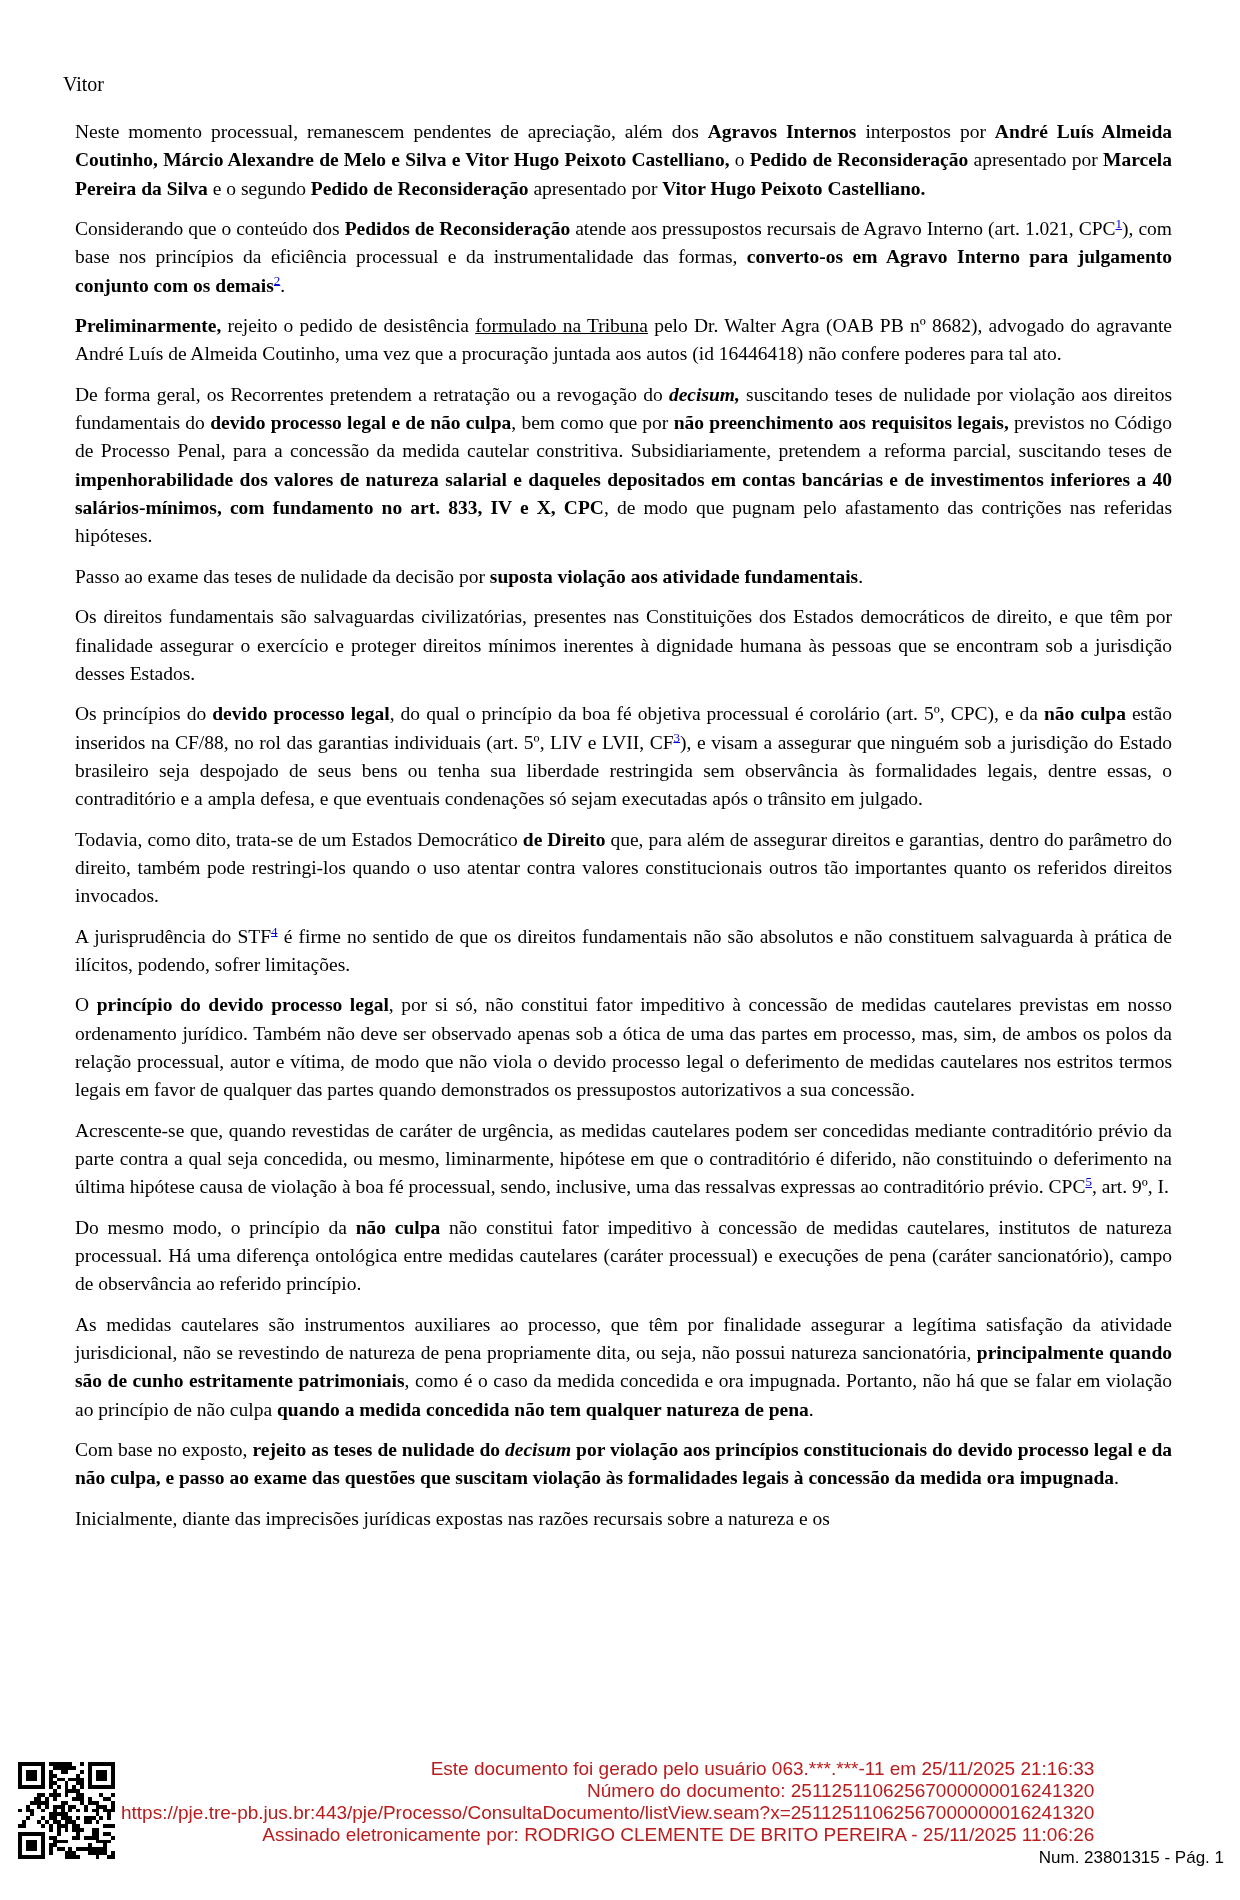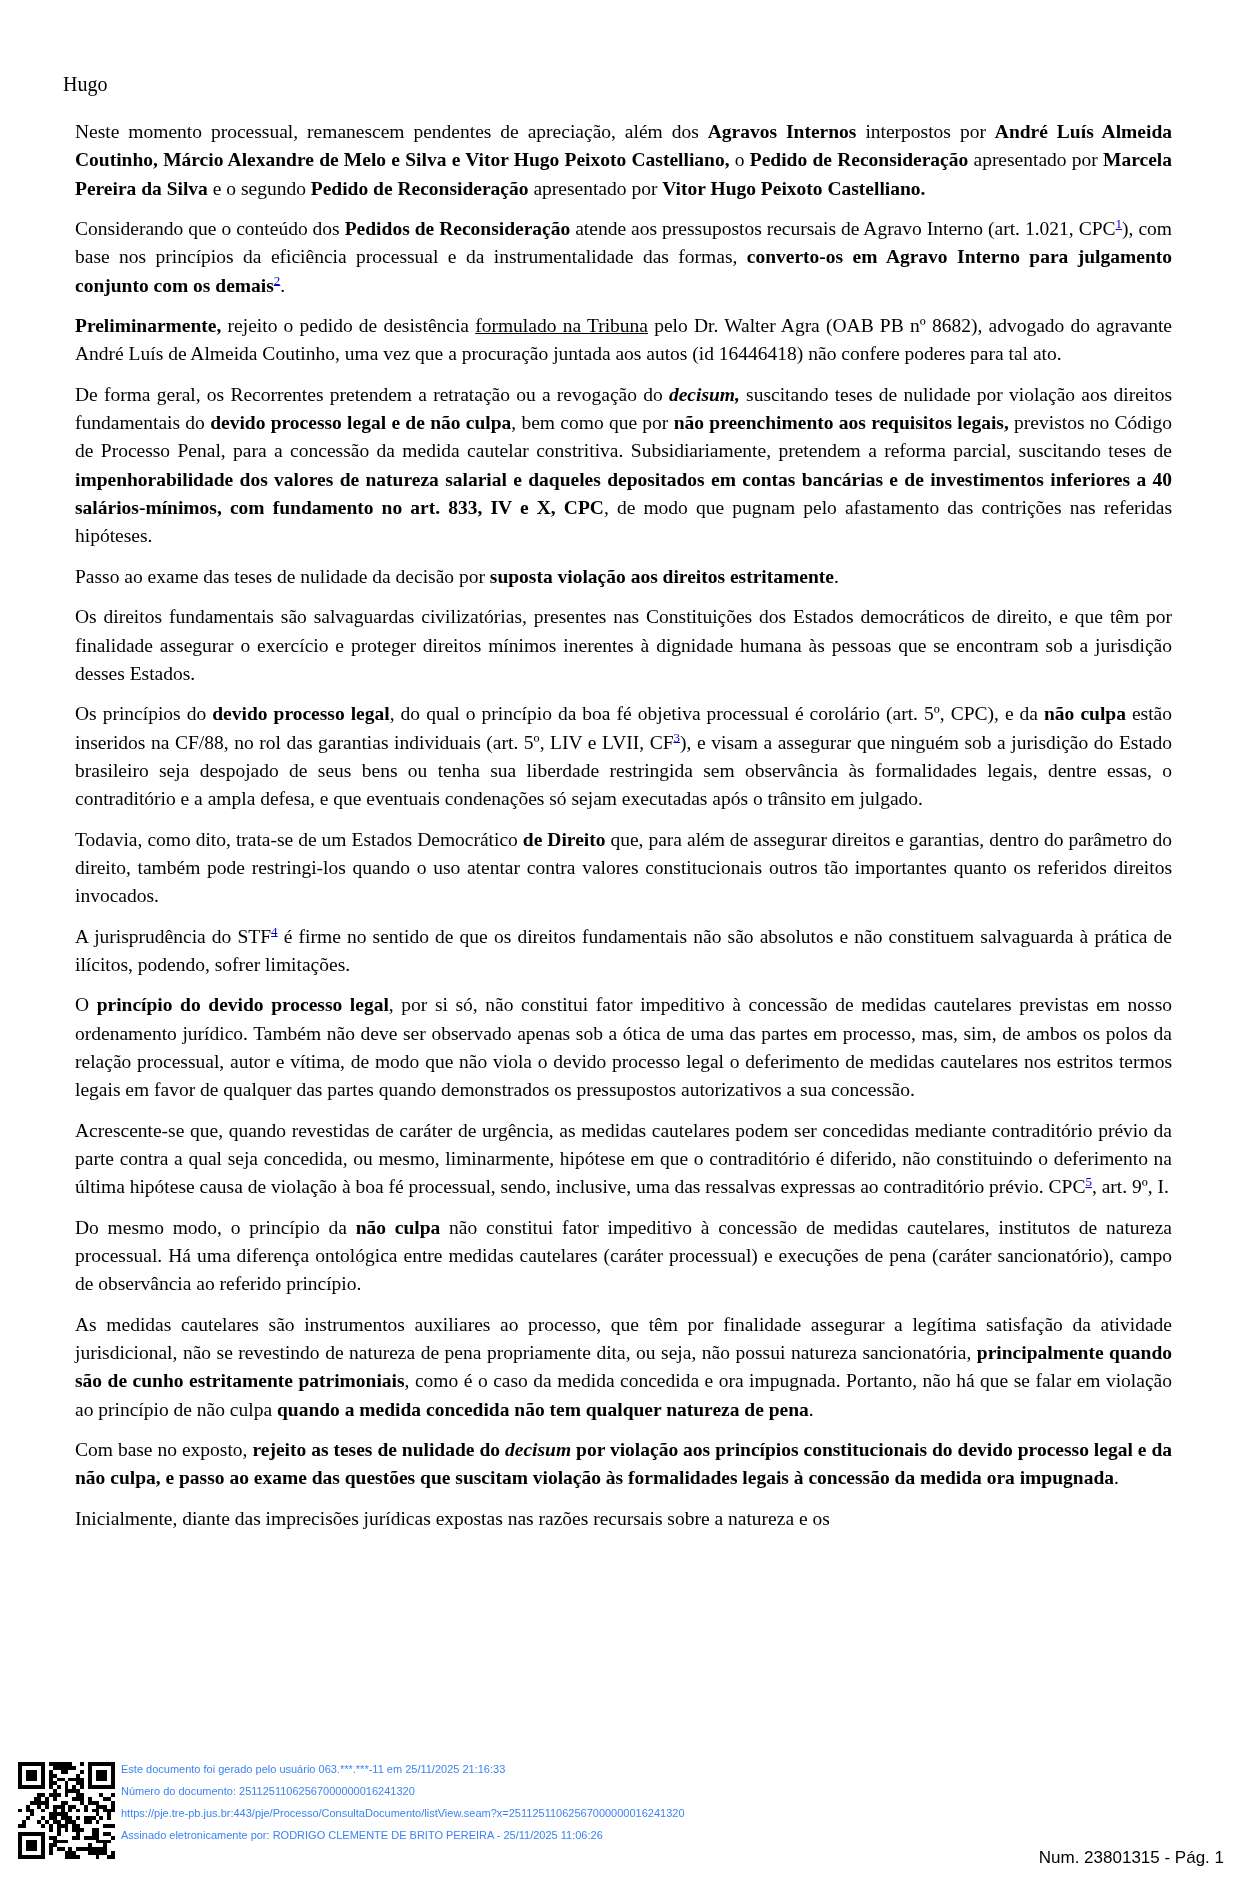--- a/index.html
+++ b/index.html
@@ -44,47 +44,48 @@
     left: 18px;
     top: 1762px;
     width: 97px;
     height: 97px;
   }
   .footer-lines {
     position: absolute;
     left: 121px;
     top: 1758px;
     font-family: "Liberation Sans", sans-serif;
-    font-size: 11px;
+    font-size: 19px;
     line-height: 22px;
-    color: #3b82f6;
+    color: #b91c1c;
     white-space: nowrap;
+    text-align: right;
   }
   .page-number {
     position: absolute;
     right: 16px;
     top: 1848px;
     font-family: "Liberation Sans", sans-serif;
     font-size: 17px;
     color: #000000;
   }
 </style>
 </head>
 <body>
 
 <div class="page">
 
-  <div class="heading">Hugo</div>
+  <div class="heading">Vitor</div>
 
   <div class="body-text" id="doc-body">
       <p><span class="">Neste momento processual, remanescem pendentes de apreciação, além dos </span><span class=" seg-b">Agravos Internos</span><span class=""> interpostos por </span><span class=" seg-b">André Luís Almeida Coutinho, Márcio Alexandre de Melo e Silva e Vitor Hugo Peixoto Castelliano,</span><span class=""> o </span><span class=" seg-b">Pedido de Reconsideração</span><span class=""> apresentado por </span><span class=" seg-b">Marcela Pereira da Silva</span><span class=""> e o segundo </span><span class=" seg-b">Pedido de Reconsideração</span><span class=""> apresentado por </span><span class=" seg-b">Vitor Hugo Peixoto Castelliano.</span></p>
       <p><span class="">Considerando que o conteúdo dos </span><span class=" seg-b">Pedidos de Reconsideração</span><span class=""> atende aos pressupostos recursais de Agravo Interno (art. 1.021, CPC</span><sup class="footnote-ref">1</sup><span class="">), com base nos princípios da eficiência processual e da instrumentalidade das formas, </span><span class=" seg-b">converto-os em Agravo Interno para julgamento conjunto com os demais</span><sup class="footnote-ref">2</sup><span class="">.</span></p>
       <p><span class=" seg-b">Preliminarmente,</span><span class=""> rejeito o pedido de desistência </span><span class=" seg-u">formulado na Tribuna</span><span class=""> pelo Dr. Walter Agra (OAB PB nº 8682), advogado do agravante André Luís de Almeida Coutinho, uma vez que a procuração juntada aos autos (id 16446418) não confere poderes para tal ato.</span></p>
       <p><span class="">De forma geral, os Recorrentes pretendem a retratação ou a revogação do </span><span class=" seg-i">decisum,</span><span class=""> suscitando teses de nulidade por violação aos direitos fundamentais do </span><span class=" seg-b">devido processo legal e de não culpa</span><span class="">, bem como que por </span><span class=" seg-b">não preenchimento aos requisitos legais,</span><span class=""> previstos no Código de Processo Penal, para a concessão da medida cautelar constritiva. Subsidiariamente, pretendem a reforma parcial, suscitando teses de </span><span class=" seg-b">impenhorabilidade dos valores de natureza salarial e daqueles depositados em contas bancárias e de investimentos inferiores a 40 salários-mínimos, com fundamento no art. 833, IV e X, CPC</span><span class="">, de modo que pugnam pelo afastamento das contrições nas referidas hipóteses.</span></p>
-      <p><span class="">Passo ao exame das teses de nulidade da decisão por </span><span class=" seg-b">suposta violação aos direitos estritamente</span><span class="">.</span></p>
+      <p><span class="">Passo ao exame das teses de nulidade da decisão por </span><span class=" seg-b">suposta violação aos atividade fundamentais</span><span class="">.</span></p>
       <p><span class="">Os direitos fundamentais são salvaguardas civilizatórias, presentes nas Constituições dos Estados democráticos de direito, e que têm por finalidade assegurar o exercício e proteger direitos mínimos inerentes à dignidade humana às pessoas que se encontram sob a jurisdição desses Estados.</span></p>
       <p><span class="">Os princípios do </span><span class=" seg-b">devido processo legal</span><span class="">, do qual o princípio da boa fé objetiva processual é corolário (art. 5º, CPC), e da </span><span class=" seg-b">não culpa</span><span class=""> estão inseridos na CF/88, no rol das garantias individuais (art. 5º, LIV e LVII, CF</span><sup class="footnote-ref">3</sup><span class="">), e visam a  assegurar que ninguém sob a jurisdição do Estado brasileiro seja despojado de seus bens ou tenha sua liberdade restringida sem observância às formalidades legais, dentre essas, o contraditório e a ampla defesa, e que eventuais condenações só sejam executadas após o trânsito em julgado.</span></p>
       <p><span class="">Todavia, como dito, trata-se de um Estados Democrático </span><span class=" seg-b">de Direito</span><span class=""> que, para além de assegurar direitos e garantias, dentro do parâmetro do direito, também pode restringi-los quando o uso atentar contra valores constitucionais outros tão importantes quanto os referidos direitos invocados.</span></p>
       <p><span class="">A jurisprudência do STF</span><sup class="footnote-ref">4</sup><span class=""> é firme no sentido de que os direitos fundamentais não são absolutos e não constituem salvaguarda à prática de ilícitos, podendo, sofrer limitações.</span></p>
       <p><span class="">O </span><span class=" seg-b">princípio do devido processo legal</span><span class="">, por si só, não constitui fator impeditivo à concessão de medidas cautelares previstas em nosso ordenamento jurídico. Também não deve ser observado apenas sob a ótica de uma das partes em processo, mas, sim, de ambos os polos da relação processual, autor e vítima, de modo que não viola o devido processo legal o deferimento de medidas cautelares nos estritos termos legais em favor de qualquer das partes quando demonstrados os pressupostos autorizativos a sua concessão.</span></p>
       <p><span class="">Acrescente-se que, quando revestidas de caráter de urgência, as medidas cautelares podem ser concedidas mediante contraditório prévio da parte contra a qual seja concedida, ou mesmo, liminarmente, hipótese em que o contraditório é diferido, não constituindo o deferimento na última hipótese causa de violação à boa fé processual, sendo, inclusive, uma das ressalvas expressas ao contraditório prévio. CPC</span><sup class="footnote-ref">5</sup><span class="">, art. 9º, I.</span></p>
       <p><span class="">Do mesmo modo, o princípio da </span><span class=" seg-b">não culpa</span><span class=""> não constitui fator impeditivo à concessão de medidas cautelares, institutos de natureza processual. Há uma diferença ontológica entre medidas cautelares (caráter processual) e execuções de pena (caráter sancionatório), campo de observância ao referido princípio.</span></p>
       <p><span class="">As medidas cautelares são instrumentos auxiliares ao processo, que têm por finalidade assegurar a legítima satisfação da atividade jurisdicional, não se revestindo de natureza de pena propriamente dita, ou seja, não possui natureza sancionatória, </span><span class=" seg-b">principalmente quando são de cunho estritamente patrimoniais</span><span class="">, como é o caso da medida concedida e ora impugnada. Portanto, não há que se falar em violação ao princípio de não culpa </span><span class=" seg-b">quando a medida concedida não tem qualquer natureza de pena</span><span class="">.</span></p>
       <p><span class="">Com base no exposto, </span><span class=" seg-b">rejeito as teses de nulidade do </span><span class=" seg-b seg-i">decisum</span><span class=" seg-b"> por violação aos princípios constitucionais do devido processo legal e da não culpa, e passo ao exame das questões que suscitam violação às formalidades legais à concessão da medida ora impugnada</span><span class="">.</span></p>
       <p><span class="">Inicialmente, diante das imprecisões jurídicas expostas nas razões recursais sobre a natureza e os</span></p>

